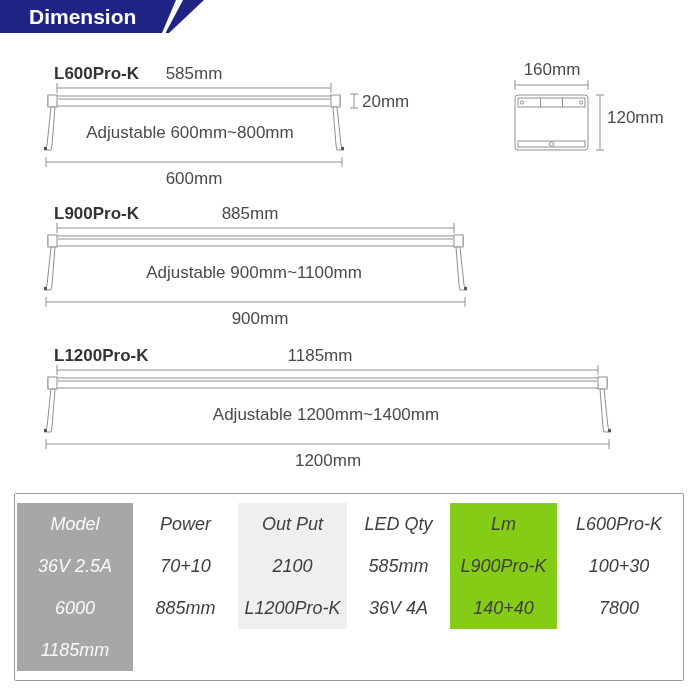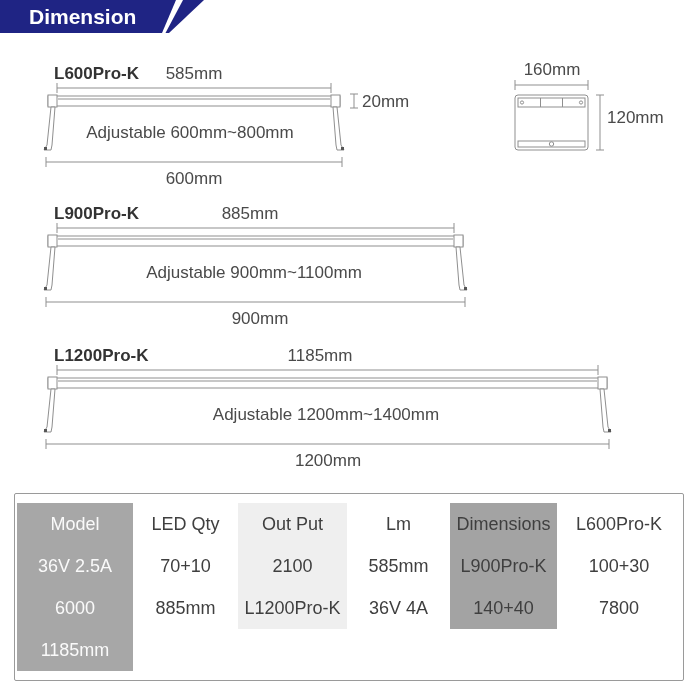--- a/index.html
+++ b/index.html
@@ -13,31 +13,31 @@
   
   .drawing{position:absolute;overflow:visible;}
   .drawing text{font-family:"Liberation Sans",sans-serif;font-size:17px;fill:#4a4a4a;}
   .drawing text.model-label{font-weight:bold;fill:#333333;}
   .ln{stroke:#8f8f8f;stroke-width:1;fill:none;}
   .shape{stroke:#8f8f8f;stroke-width:1;fill:#ffffff;}
   .foot-pad{fill:#565656;stroke:none;}
   
   .spec-table{
     position:absolute;left:14px;top:493px;width:670px;height:188px;
-    border:1px solid #9a9a9a;border-radius:2px;background:#ffffff;box-sizing:border-box;
+    border:1px solid #9a9a9a;border-radius:2px;background:#ffffff;box-sizing:border-box;font-style:italic;
   }
   .spec-grid{
     position:absolute;left:2px;top:9px;right:2px;bottom:9px;
     display:grid;grid-template-columns:116px 105px 109px 103px 107px 1fr;
     grid-template-rows:repeat(4,1fr);
   }
   .cell{display:flex;align-items:center;justify-content:center;font-size:18px;color:#3f3f3f;}
   .cell:nth-child(6n+1){background:#a7a7a7;color:#fafafa;}
   .cell:nth-child(6n+3){background:#efefef;}
-  .cell:nth-child(6n+5){background:#a3a3a3;}
+  .cell:nth-child(6n+5){background:#84cc16;}
 </style>
 </head>
 <body>
 
 <div class="page">
 
   <svg class="badge" width="215" height="33" viewBox="0 0 215 33">
     <polygon points="0,0 176,0 162,33 0,33" fill="#1f2484"></polygon>
     <polygon points="183,0 204,0 169,33 165.5,33" fill="#1f2484"></polygon>
     <text x="29" y="24">Dimension</text>
@@ -157,24 +157,24 @@
       <line class="ln" x1="4" y1="106" x2="567" y2="106"></line>
       <line class="ln" x1="4" y1="101" x2="4" y2="111"></line>
       <line class="ln" x1="567" y1="101" x2="567" y2="111"></line>
     </g>
     <text x="286" y="128" text-anchor="middle">1200mm</text>
   </svg>
 
   <div class="spec-table">
     <div class="spec-grid">
       <div class="cell">Model</div>
+      <div class="cell">Power</div>
+      <div class="cell">Out Put</div>
       <div class="cell">LED Qty</div>
-      <div class="cell">Out Put</div>
       <div class="cell">Lm</div>
-      <div class="cell">Dimensions</div>
 
       <div class="cell">L600Pro-K</div>
       <div class="cell">36V 2.5A</div>
       <div class="cell">70+10</div>
       <div class="cell">2100</div>
       <div class="cell">585mm</div>
 
       <div class="cell">L900Pro-K</div>
       <div class="cell">100+30</div>
       <div class="cell">6000</div>

